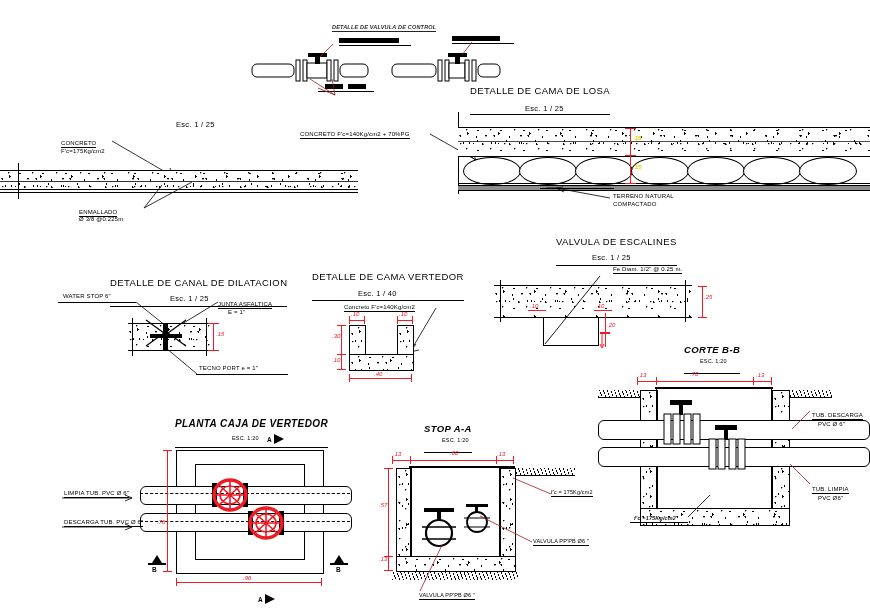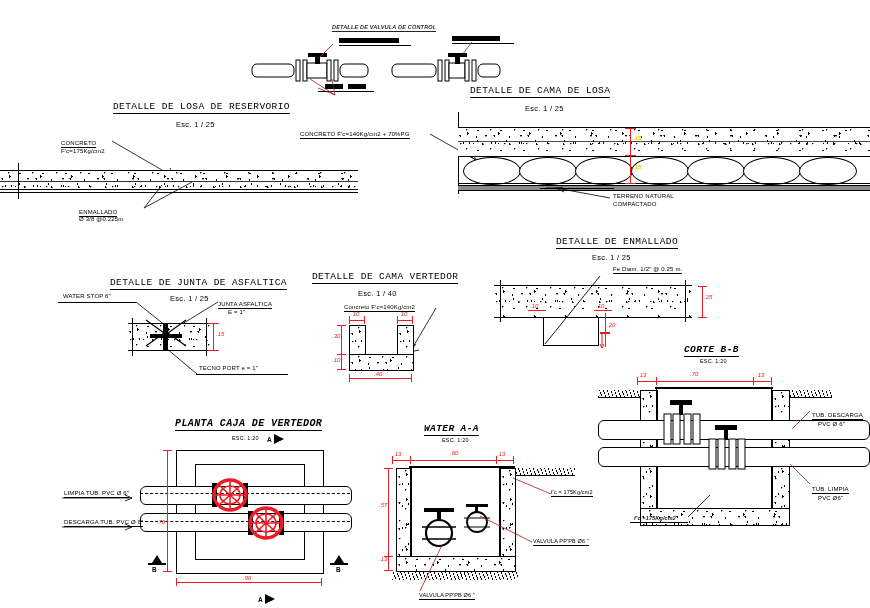--- a/index.html
+++ b/index.html
@@ -1,21 +1,21 @@
 <!DOCTYPE html>
 <html><head>
 <meta charset="utf-8">
 <style>
   html,body{margin:0;padding:0;background:#ffffff;}
   body{width:870px;height:608px;position:relative;overflow:hidden;
        font-family:"Liberation Sans","DejaVu Sans",sans-serif;color:#000;}
   .sheet{position:absolute;inset:0;}
   .abs{position:absolute;}
   .ttl{font-size:9.5px;letter-spacing:.4px;border-bottom:1px solid #000;
-       padding-bottom:1px;white-space:nowrap;font-family:Liberation Mono, monospace;}
+       padding-bottom:18px;white-space:nowrap;}
   .ttl-i{font-style:italic;font-weight:bold;}
   .esc{font-size:7.5px;letter-spacing:.3px;white-space:nowrap;}
   .esc-s{font-size:5.5px;letter-spacing:.2px;white-space:nowrap;}
   .lbl{font-size:6px;letter-spacing:.15px;white-space:nowrap;line-height:1.35;}
   .lbl-u{border-bottom:.7px solid #000;}
   .dim{font-size:6px;color:#ee1c24;font-style:italic;white-space:nowrap;}
   .dimy{font-size:6px;color:#f2e400;font-style:italic;white-space:nowrap;
         text-shadow:0 0 1px #b8a800;}
   .ln{background:#000;}
   .hl{height:1px;}
@@ -87,21 +87,20 @@
     <rect x="55" y="10" width="4" height="21" fill="#fff" stroke="#000" stroke-width="1"></rect>
     <rect x="59" y="13" width="16" height="15" fill="#fff" stroke="#000" stroke-width="1"></rect>
     <rect x="75" y="10" width="4" height="21" fill="#fff" stroke="#000" stroke-width="1"></rect>
     <rect x="82" y="10" width="4" height="21" fill="#fff" stroke="#000" stroke-width="1"></rect>
     <rect x="88" y="14" width="22" height="13" rx="5" fill="#fff" stroke="#000" stroke-width="1"></rect>
     <rect x="65" y="6" width="5" height="8" fill="#000"></rect>
     <rect x="58" y="3" width="19" height="4" fill="#000"></rect>
     <path d="M72 5 L82 -8" stroke="#9b1c20" stroke-width=".8" fill="none"></path>
   </svg>
 
-  <div class="abs ttl" style="left:113px;top:101px;">DETALLE DE LOSA  DE  RESERVORIO</div>
   <div class="abs esc" style="left:176px;top:120px;">Esc.  1 / 25</div>
 
   <div class="abs lbl lbl-u" style="left:61px;top:139px;">CONCRETO</div>
   <div class="abs lbl" style="left:61px;top:147px;">F'c=175Kg/cm2</div>
 
   <svg class="abs" style="left:112px;top:141px;" width="100" height="46">
     <path d="M0 0 L62 36" stroke="#000" stroke-width=".8" fill="none"></path>
     <path d="M62 36 L54 30 M62 36 L58 27" stroke="#000" stroke-width=".8" fill="none"></path>
   </svg>
 
@@ -153,21 +152,21 @@
   <div class="abs dimy" style="left:633px;top:164px;">.15</div>
 
   <div class="abs lbl" style="left:613px;top:192px;">TERRENO NATURAL</div>
   <div class="abs lbl" style="left:613px;top:200px;">COMPACTADO</div>
   <svg class="abs" style="left:556px;top:186px;" width="60" height="18">
     <path d="M0 2 L-10 2 M0 2 L54 12" stroke="#000" stroke-width=".8" fill="none"></path>
     <path d="M0 2 L8 6 M0 2 L7 1" stroke="#000" stroke-width=".8" fill="none"></path>
   </svg>
   <div class="abs ln hl" style="left:540px;top:188px;width:74px;"></div>
 
-  <div class="abs ttl" style="left:110px;top:277px;">DETALLE DE JUNTA DE ASFALTICA</div>
+  <div class="abs ttl" style="left:110px;top:277px;">DETALLE DE CANAL DE DILATACION</div>
   <div class="abs esc" style="left:170px;top:294px;">Esc.  1 / 25</div>
 
   <div class="abs lbl" style="left:63px;top:292px;">WATER STOP 6"</div>
   <div class="abs ln hl" style="left:58px;top:302px;width:78px;"></div>
   <svg class="abs" style="left:136px;top:302px;" width="36" height="26">
     <path d="M0 0 L30 24" stroke="#000" stroke-width=".8" fill="none"></path>
   </svg>
 
   <div class="abs lbl lbl-u" style="left:218px;top:300px;">JUNTA ASFALTICA</div>
   <div class="abs lbl" style="left:228px;top:308px;">E = 1"</div>
@@ -231,21 +230,21 @@
 
   <div class="abs rl" style="left:341px;top:355px;width:1px;height:14px;"></div>
   <div class="abs rl" style="left:337px;top:369px;width:9px;height:1px;"></div>
   <div class="abs dim" style="left:332px;top:357px;">.10</div>
 
   <div class="abs rl" style="left:349px;top:378px;width:63px;height:1px;"></div>
   <div class="abs rl" style="left:349px;top:374px;width:1px;height:8px;"></div>
   <div class="abs rl" style="left:411px;top:374px;width:1px;height:8px;"></div>
   <div class="abs dim" style="left:374px;top:371px;">.40</div>
 
-  <div class="abs ttl" style="left:556px;top:236px;">DETALLE DE ENMALLADO</div>
+  <div class="abs ttl" style="left:556px;top:236px;">VALVULA DE ESCALINES</div>
   <div class="abs esc" style="left:592px;top:253px;">Esc.  1 / 25</div>
   <div class="abs lbl lbl-u" style="left:613px;top:265px;">Fe Diam. 1/2"  @  0.25 m.</div>
 
   <div class="abs ln hl" style="left:494px;top:285px;width:198px;"></div>
   <div class="abs concrete" style="left:494px;top:286px;width:198px;height:31px;"></div>
   <div class="abs ln hl" style="left:494px;top:317px;width:198px;"></div>
   <div class="abs ln vl" style="left:500px;top:280px;height:42px;"></div>
   <div class="abs ln vl" style="left:685px;top:280px;height:42px;"></div>
 
   <div class="abs ln vl" style="left:543px;top:317px;height:28px;"></div>
@@ -332,21 +331,21 @@
     <path d="M0 0 L20 20" stroke="#9b1c20" stroke-width=".8" fill="none"></path>
   </svg>
 
   <div class="abs lbl lbl-u" style="left:634px;top:515px;font-style:italic;font-weight:bold;
        font-size:5.5px;opacity:.9;filter:blur(.2px);">f'c =175Kg/cm2</div>
   <svg class="abs" style="left:688px;top:495px;" width="44" height="26">
     <path d="M22 0 L0 22" stroke="#000" stroke-width=".8" fill="none"></path>
   </svg>
   <div class="abs ln hl" style="left:630px;top:522px;width:58px;"></div>
 
-  <div class="abs ttl ttl-i" style="left:424px;top:423px;">WATER A-A</div>
+  <div class="abs ttl ttl-i" style="left:424px;top:423px;">STOP A-A</div>
   <div class="abs esc-s" style="left:442px;top:437px;">ESC. 1:20</div>
 
   <div class="abs dim" style="left:393px;top:451px;">.13</div>
   <div class="abs dim" style="left:450px;top:450px;">.60</div>
   <div class="abs dim" style="left:497px;top:451px;">.13</div>
   <div class="abs rl" style="left:392px;top:460px;width:122px;height:1px;"></div>
   <div class="abs rl" style="left:392px;top:456px;width:1px;height:8px;"></div>
   <div class="abs rl" style="left:410px;top:456px;width:1px;height:8px;"></div>
   <div class="abs rl" style="left:496px;top:456px;width:1px;height:8px;"></div>
   <div class="abs rl" style="left:513px;top:456px;width:1px;height:8px;"></div>

